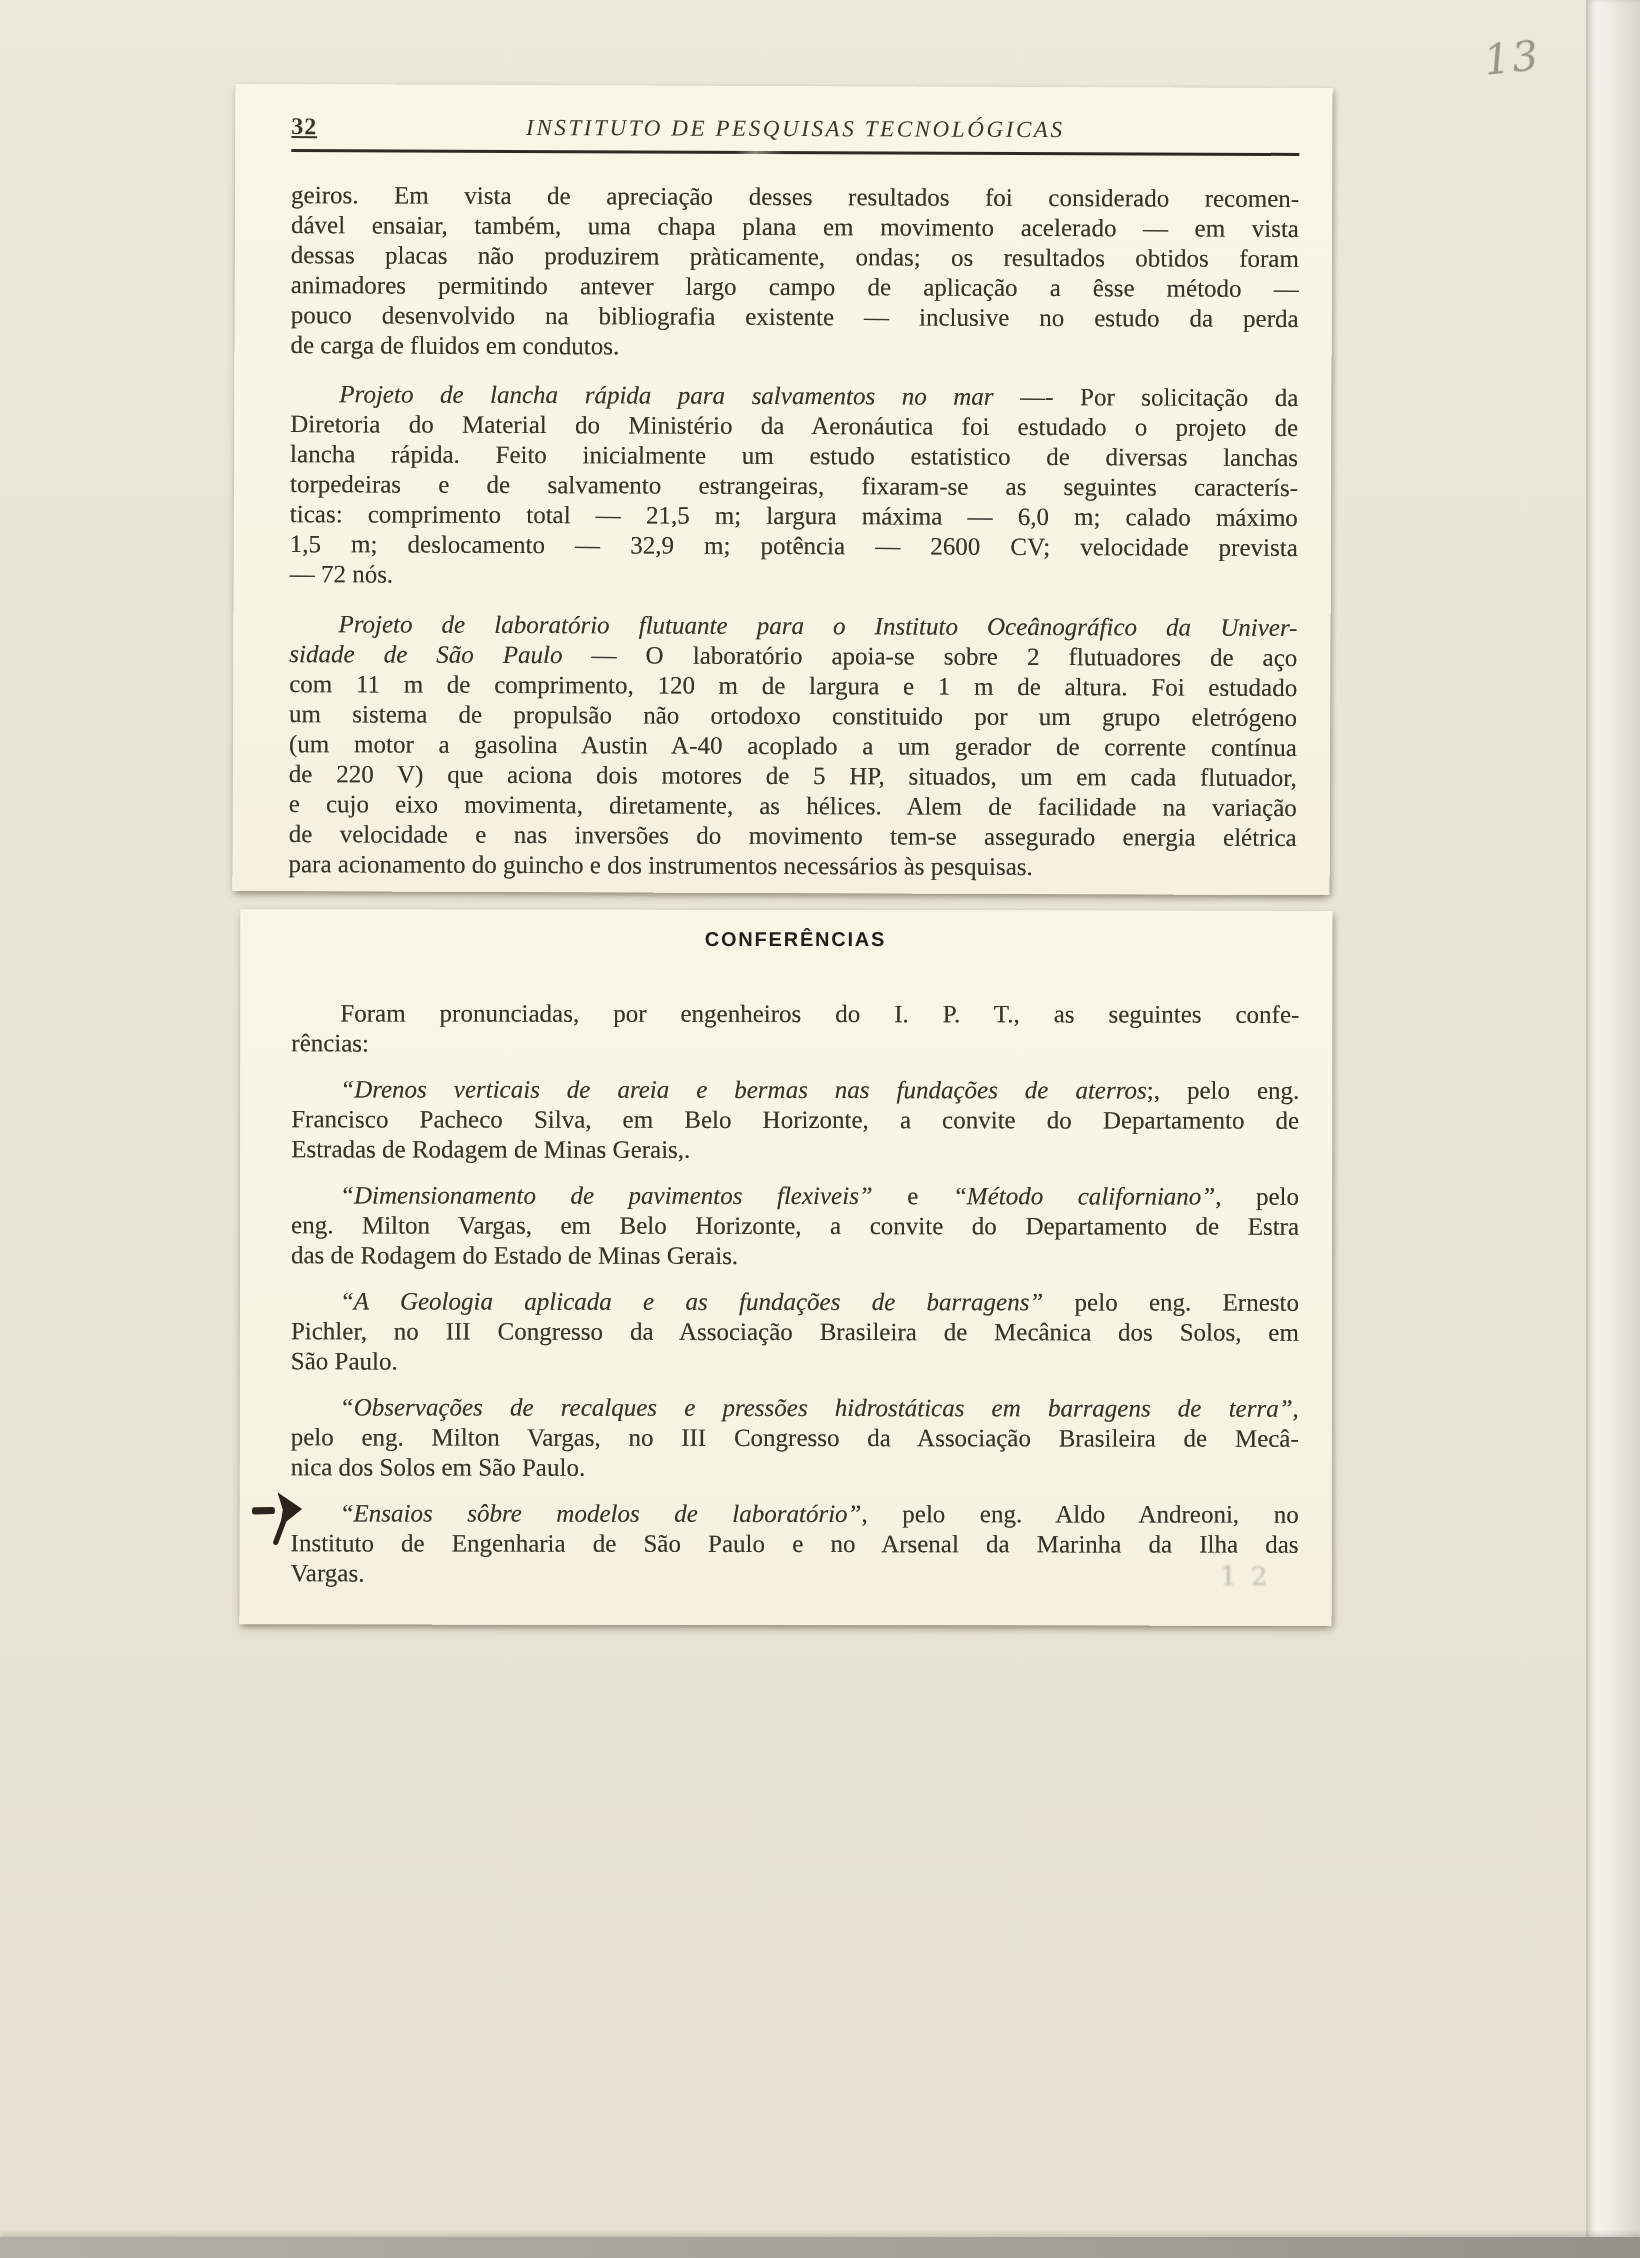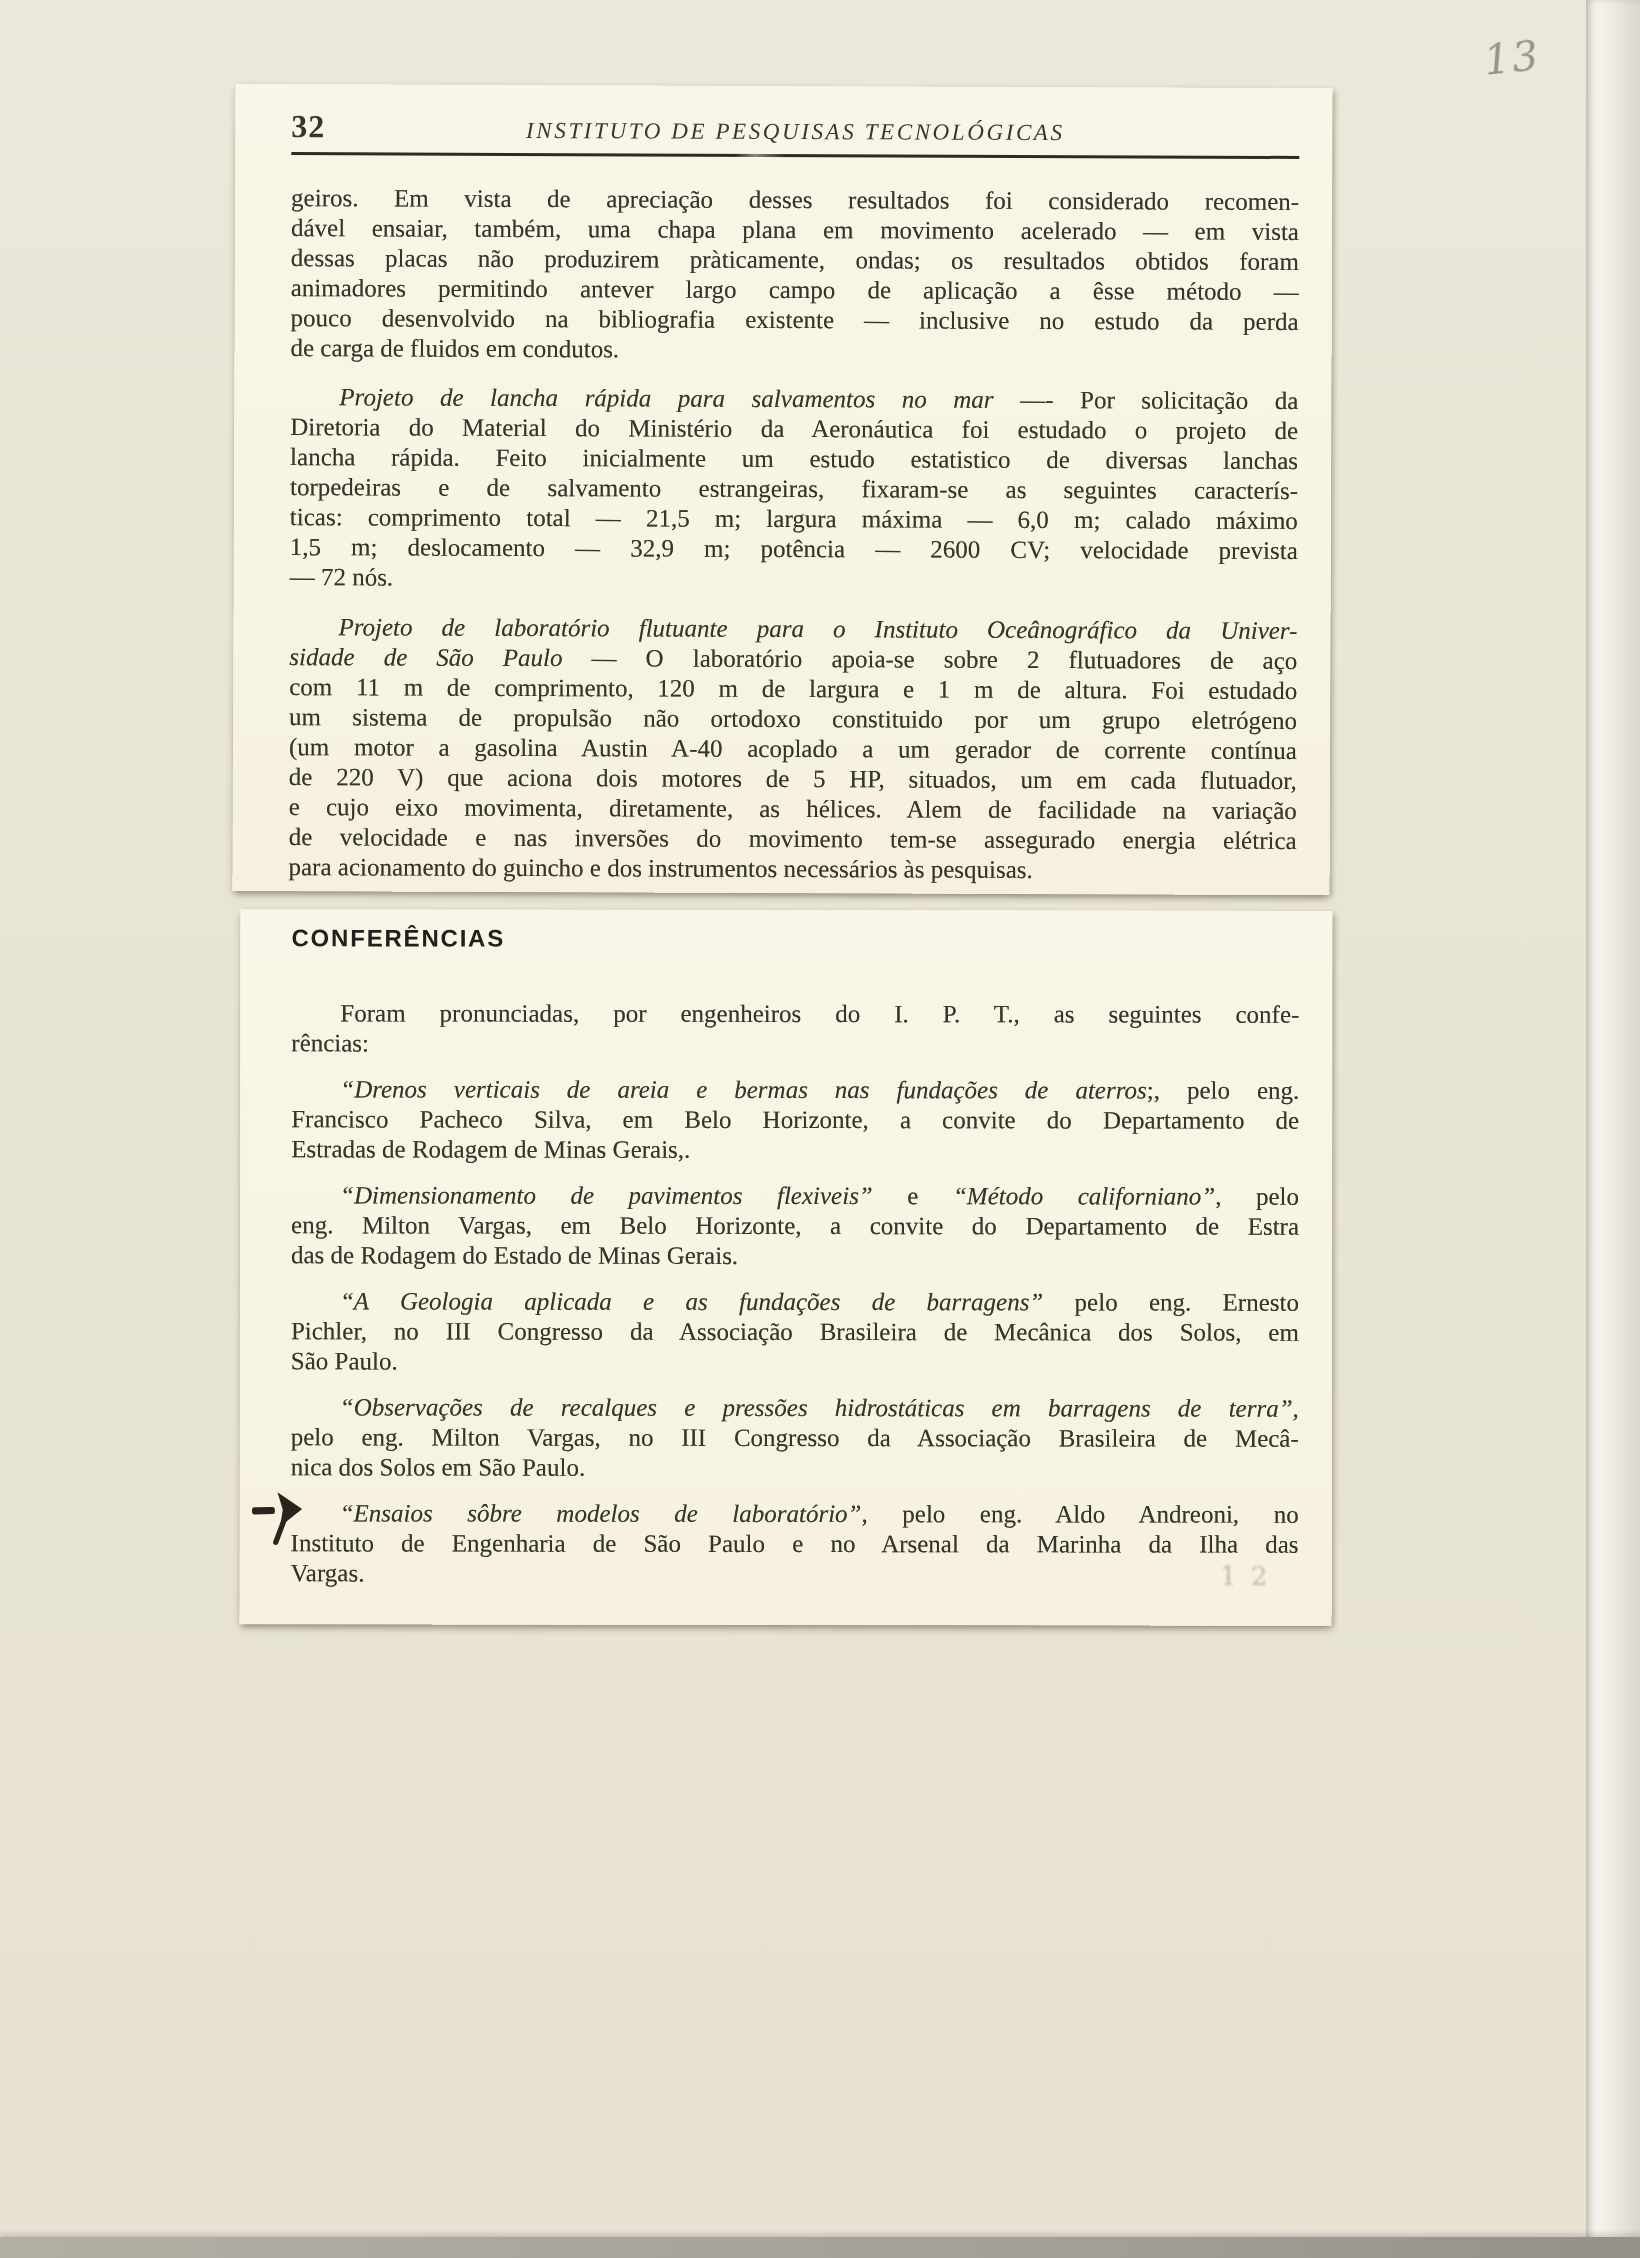--- a/index.html
+++ b/index.html
@@ -22,34 +22,34 @@
   
   .clipping{
     position:absolute;box-sizing:border-box;
     background:linear-gradient(180deg,#faf6e7 0%,#f8f4e2 60%,#f6f1df 100%);
     box-shadow:0 4.4px 8px -1.8px rgba(70,58,35,.45),2.6px 1.8px 5.3px rgba(70,58,35,.22);
   }
   .clip1{left:234px;top:86px;width:1097px;height:807px;padding:26.5px 33px 0 56px;transform:rotate(.22deg);}
   .clip2{left:240px;top:910px;width:1092px;height:715px;padding:16px 33px 0 51px;transform:rotate(.08deg);}
   
   .runhead{display:flex;align-items:baseline;line-height:30px;}
-  .pgnum{width:79px;font-weight:bold;font-size:32px;letter-spacing:0.9px;}
+  .pgnum{width:79px;font-weight:bold;font-size:24px;letter-spacing:0.9px;text-decoration:underline;}
   .pgnum-spacer{width:79px;}
   .runtitle{flex:1;text-align:center;font-style:italic;font-size:23px;letter-spacing:2.6px;color:#3a362c;}
   .rule{height:3.5px;margin-top:7px;background:linear-gradient(90deg,#2f2b22 0%,#2f2b22 44%,rgba(47,43,34,.55) 46%,#2f2b22 49%,#2f2b22 100%);}
   
   .body{margin-top:28px;font-size:25px;line-height:30px;text-shadow:0 0 0.5px rgba(56,52,42,.55);}
   .clip2 .body{margin-top:46px;}
   .para{margin:0 0 19.4px 0;}
   .clip2 .para{margin:0 0 16px 0;}
   .line{text-align:justify;text-align-last:justify;white-space:normal;}
   .line.last{text-align-last:left;}
   .line.first{text-indent:49px;}
   .line em{font-style:italic;}
-  .heading{margin:0;font-family:"Liberation Sans",sans-serif;font-weight:bold;font-size:24px;letter-spacing:1.8px;color:#21201c;line-height:26.5px;}
+  .heading{margin:0;text-align:center;font-family:"Liberation Sans",sans-serif;font-weight:bold;font-size:20px;letter-spacing:1.8px;color:#21201c;line-height:26.5px;}
   
   .handwritten{
     position:absolute;left:1484px;top:34px;font-family:"DejaVu Serif",serif;
     font-style:italic;font-size:41px;color:#98948a;transform:rotate(-6deg);
     letter-spacing:1.8px;filter:blur(0.4px);
   }
   .arrow{position:absolute;left:252px;top:1486px;}
   .smudge{
     position:absolute;left:1220px;top:1560px;font-size:26.5px;
     color:rgba(80,78,70,.32);letter-spacing:14px;filter:blur(0.8px);

